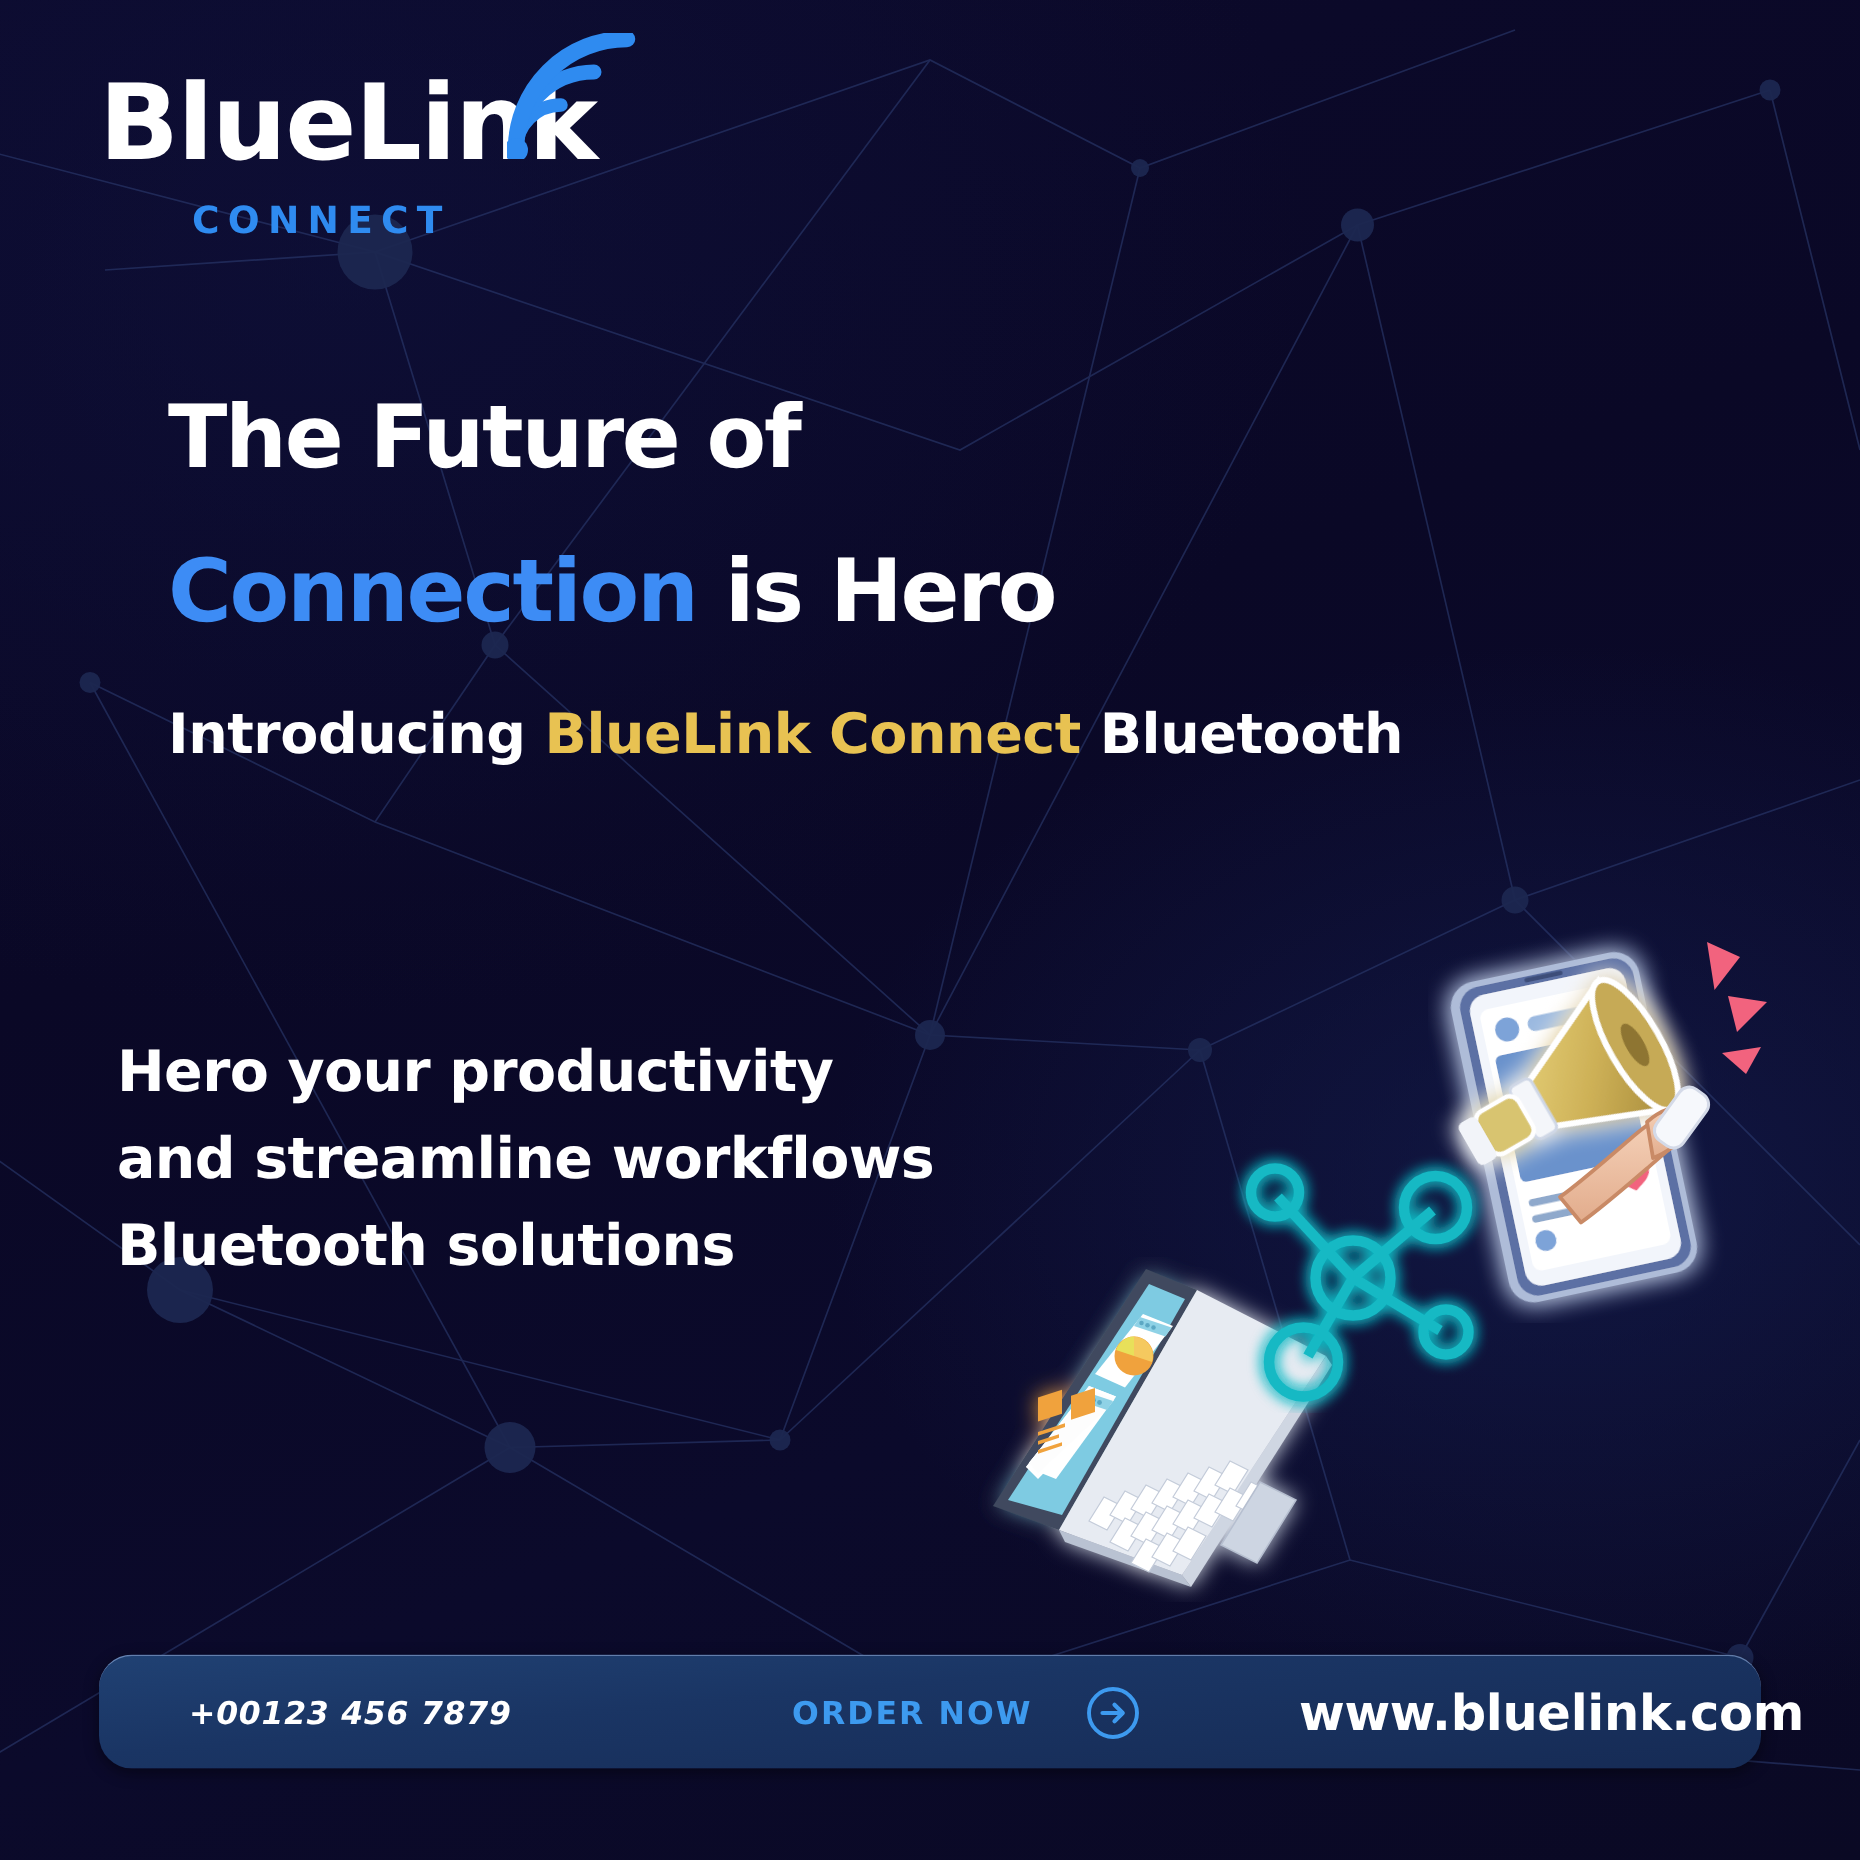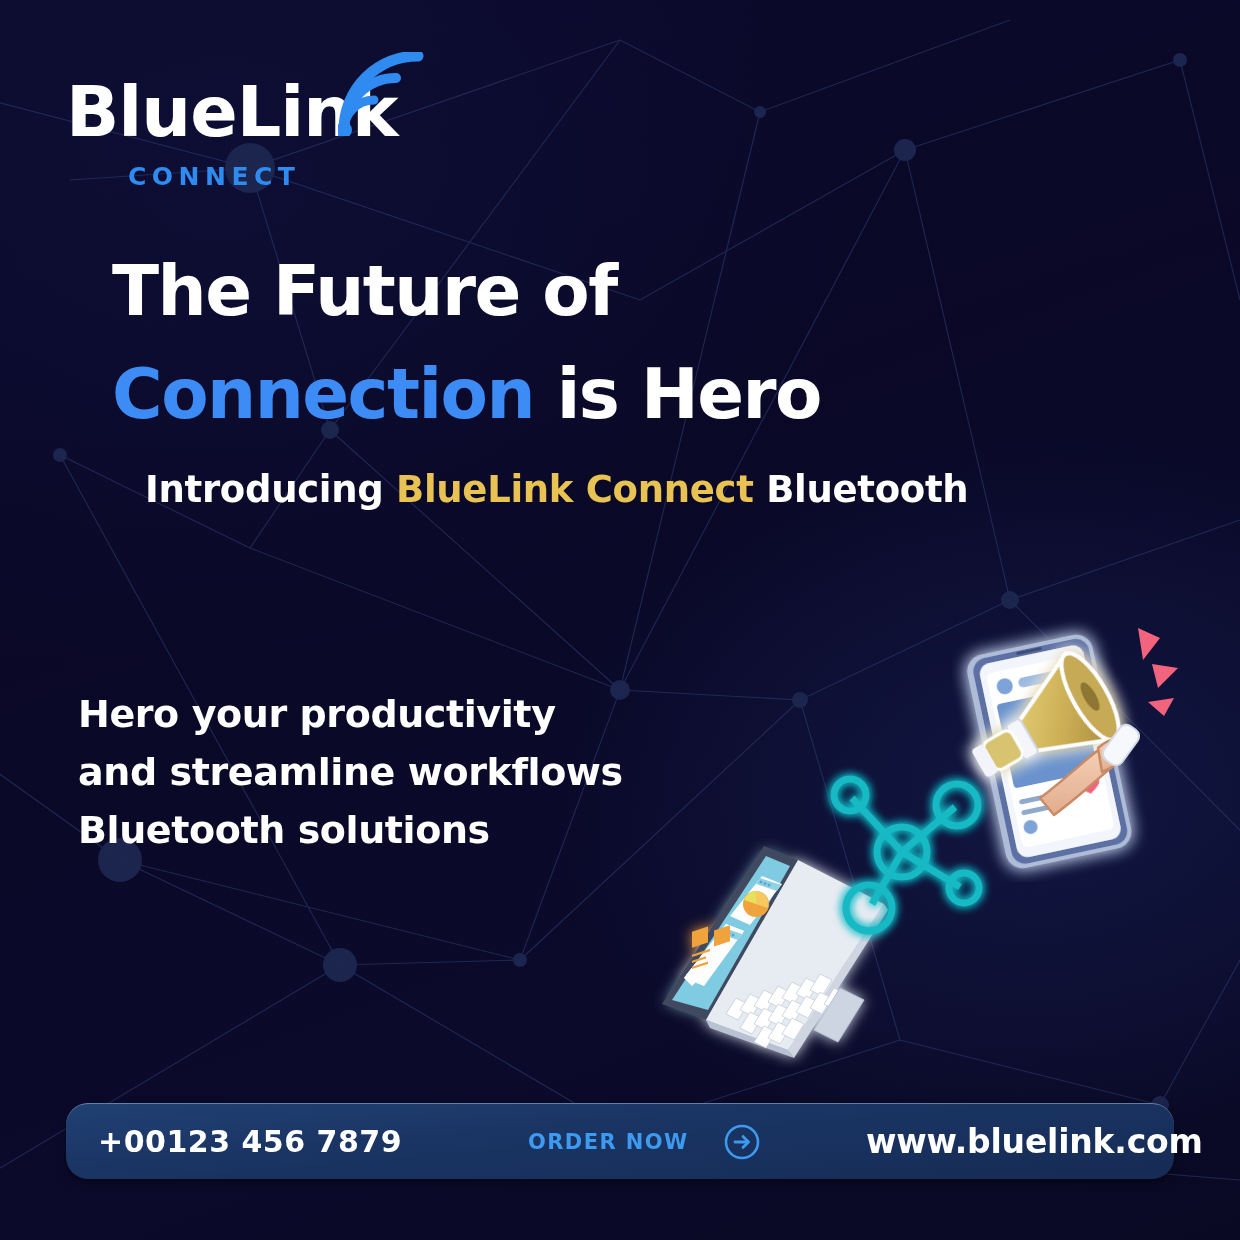--- a/index.html
+++ b/index.html
@@ -17,48 +17,48 @@
       radial-gradient(ellipse 700px 520px at 84% 64%, rgba(22,34,86,0.55) 0%, rgba(10,9,38,0) 70%),
       radial-gradient(ellipse 900px 700px at 18% 14%, rgba(16,20,66,0.45) 0%, rgba(10,9,38,0) 72%),
       linear-gradient(160deg, #0c0a2c 0%, #0a0826 40%, #0b0a2b 70%, #0a0924 100%);
     overflow:hidden;
   }
 
   
   #net { position:absolute; inset:0; width:100%; height:100%; }
 
   
-  .logo-wrap { position:absolute; left:66px; top:76px; }
+  .logo-wrap { position:absolute; left:66px; top:46px; }
   .logo-mark { position:relative; width:330px; height:80px; }
   .logo-text {
     font-size:70px; font-weight:700; color:#ffffff;
     letter-spacing:-1px; line-height:72px;
     font-family:"DejaVu Sans", sans-serif;
   }
   .wifi-arcs { position:absolute; left:272px; top:-24px; width:90px; height:84px; }
   .logo-sub {
     margin-top:6px; margin-left:62px;
     font-size:25px; font-weight:700; letter-spacing:5.5px;
     color:#2f8bf0;
     font-family:"DejaVu Sans", sans-serif;
   }
 
   
   .headline { position:absolute; left:112px; top:240px; width:960px; }
   .h-line {
     font-family:"DejaVu Sans", sans-serif;
-    font-size:69px; font-weight:700; line-height:103px;
+    font-size:58px; font-weight:700; line-height:103px;
     color:#ffffff; letter-spacing:-1.5px; white-space:nowrap;
   }
   .h-accent { color:#3d8cf5;margin-top:30px; }
   .subhead {
     margin-top:22px;
     font-family:"DejaVu Sans", sans-serif;
     font-size:37px; font-weight:700; color:#ffffff;
-    letter-spacing:-0.3px; white-space:nowrap;margin-left:33px;
+    letter-spacing:-0.3px; white-space:nowrap;
   }
   .sub-accent { color:#e8c252; }
 
   
   .bodycopy { position:absolute; left:78px; top:685px; }
   .b-line {
     font-family:"DejaVu Sans", sans-serif;
     font-size:38px; font-weight:700; color:#ffffff;
     line-height:58px; letter-spacing:-0.4px; white-space:nowrap;
   }
@@ -72,23 +72,23 @@
   .footer-bar {
     position:absolute; left:66px; top:1103px;
     width:1108px; height:76px;
     border-radius:22px;
     background:linear-gradient(175deg, #204173 0%, #1a3564 38%, #162b55 100%);
     border-top:1.5px solid rgba(160,190,235,0.55);
     box-shadow:0 3px 10px rgba(0,0,0,0.45);
     display:flex; align-items:center;
   }
   .fb-phone {
-    position:absolute; left:32px;
-    font-family:"DejaVu Sans", sans-serif;
-    font-size:30px; font-weight:700; color:#ffffff; letter-spacing:0.5px;
+    position:absolute; left:60px;
+    font-family:"DejaVu Sans", sans-serif;
+    font-size:21px; font-weight:700; color:#ffffff; letter-spacing:0.5px;font-style:italic;
   }
   .fb-cta {
     position:absolute; left:462px;
     display:flex; align-items:center; gap:35px;
   }
   .fb-cta-label {
     font-family:"DejaVu Sans", sans-serif;
     font-size:21px; font-weight:700; color:#3d9aef; letter-spacing:1.4px;
   }
   .fb-site {

